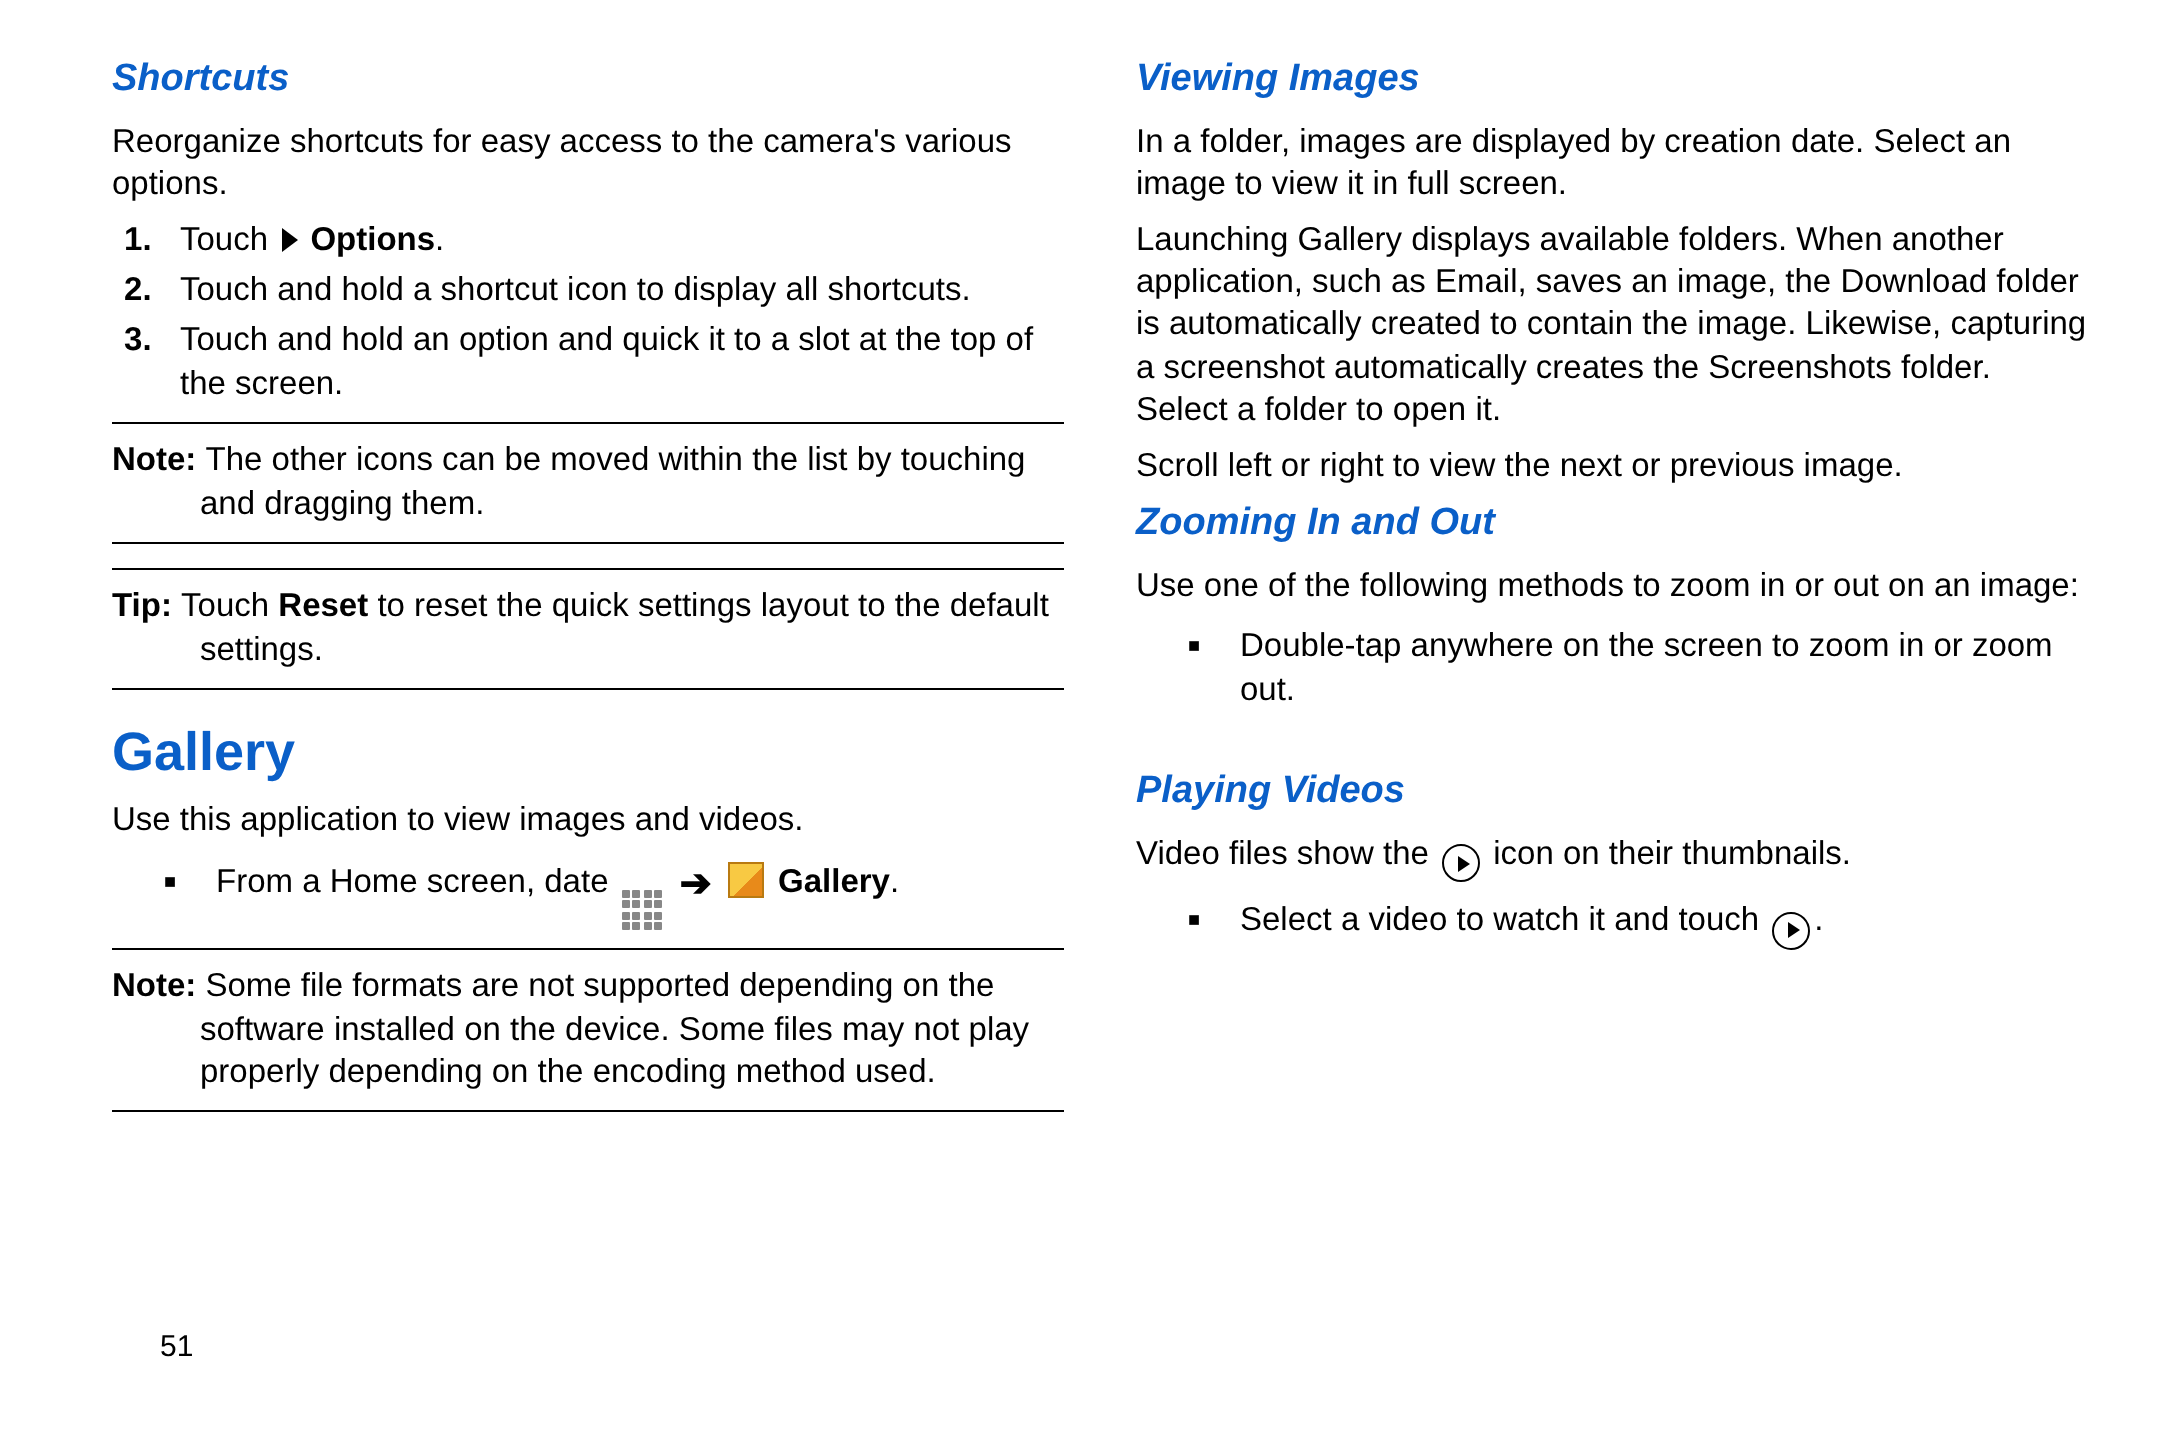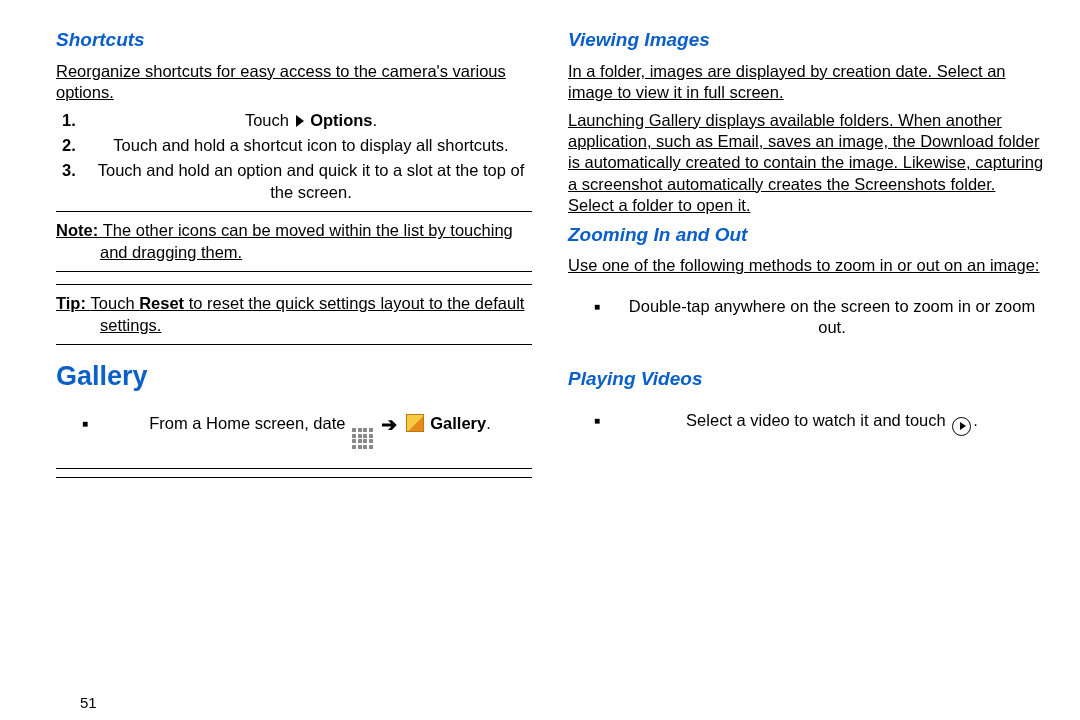--- a/index.html
+++ b/index.html
@@ -28,33 +28,32 @@
     font-weight: bold;
     font-size: 19px;
     margin: 0 0 8px 0;
   }
   .blue-h2 {
     color: #0a5fc8;
     font-weight: bold;
     font-size: 27px;
     margin: 14px 0 6px 0;
   }
-  p { margin: 2px 0 6px 0; text-decoration: underline; }
+  p { margin: 2px 0 6px 0; }
   ol.steps {
     margin: 4px 0 6px 0;
     padding-left: 26px;
     counter-reset: step;
     list-style: none;
   }
   ol.steps > li {
     counter-increment: step;
     margin: 4px 0;
     position: relative;
     padding-left: 8px;
-    text-align: center;
   }
   ol.steps > li::before {
     content: counter(step) ".";
     font-weight: bold;
     position: absolute;
     left: -20px;
   }
   .rule { border: none; border-top: 1.5px solid #000; margin: 8px 0; }
   .bold { font-weight: bold; }
   .hang {
@@ -107,33 +106,32 @@
     border-left: 6px solid #000;
     margin-left: 2px;
   }
   ul.bullets {
     list-style: none;
     margin: 4px 0;
     padding-left: 52px;
   }
   ul.bullets > li {
     position: relative;
-    margin: 19px 0;
-    text-align: center;
+    margin: 9px 0;
   }
   ul.bullets > li::before {
     content: "■";
     position: absolute;
     left: -26px;
     font-size: 10px;
     top: 4px;
   }
   .pagenum {
     position: absolute;
-    bottom: 8px;
+    bottom: 37px;
     left: 80px;
     font-size: 15px;
   }
   .pagewrap { position: relative; width:1080px; height:720px; }
 </style>
 </head>
 <body>
 <div class="pagewrap">
 <div class="page">
 
@@ -161,20 +159,21 @@
   <hr class="rule" style="margin-top:12px;">
   <p class="hang">
     <span class="bold">Tip: </span>
     <span>Touch </span>
     <span class="bold">Reset</span>
     <span> to reset the quick settings layout to the default settings.</span>
   </p>
   <hr class="rule">
 
   <div class="blue-h2">Gallery</div>
+  <p>Use this application to view images and videos.</p>
 
   <ul class="bullets">
     <li>
       <span>From a Home screen, date </span>
       <span class="apps-grid">
               <span></span>
               <span></span>
               <span></span>
               <span></span>
               <span></span>
@@ -190,37 +189,47 @@
               <span></span>
               <span></span>
             </span>
       <span class="arrow-right">➔</span>
       <span class="gallery-ic"></span>
       <span class="bold">Gallery</span><span>.</span>
     </li>
   </ul>
 
   <hr class="rule">
+  <p class="hang">
+    <span class="bold">Note: </span>
+    <span>Some file formats are not supported depending on the software installed on the device. Some files may not play properly depending on the encoding method used.</span>
+  </p>
   <hr class="rule">
 
 </div>
 
 <div class="col">
 
   <div class="blue-h3">Viewing Images</div>
   <p>In a folder, images are displayed by creation date. Select an image to view it in full screen.</p>
   <p>Launching Gallery displays available folders. When another application, such as Email, saves an image, the Download folder is automatically created to contain the image. Likewise, capturing a screenshot automatically creates the Screenshots folder. Select a folder to open it.</p>
+  <p>Scroll left or right to view the next or previous image.</p>
 
   <div class="blue-h3" style="">Zooming In and Out</div>
   <p>Use one of the following methods to zoom in or out on an image:</p>
   <ul class="bullets">
     <li>Double-tap anywhere on the screen to zoom in or zoom out.</li>
   </ul>
 
   <div class="blue-h3" style="margin-top:28px;">Playing Videos</div>
+  <p>
+    <span>Video files show the </span>
+    <span class="play-circle"></span>
+    <span> icon on their thumbnails.</span>
+  </p>
   <ul class="bullets">
     <li>
       <span>Select a video to watch it and touch </span>
       <span class="play-circle"></span><span>.</span>
     </li>
   </ul>
 
 </div>
 </div>
 

